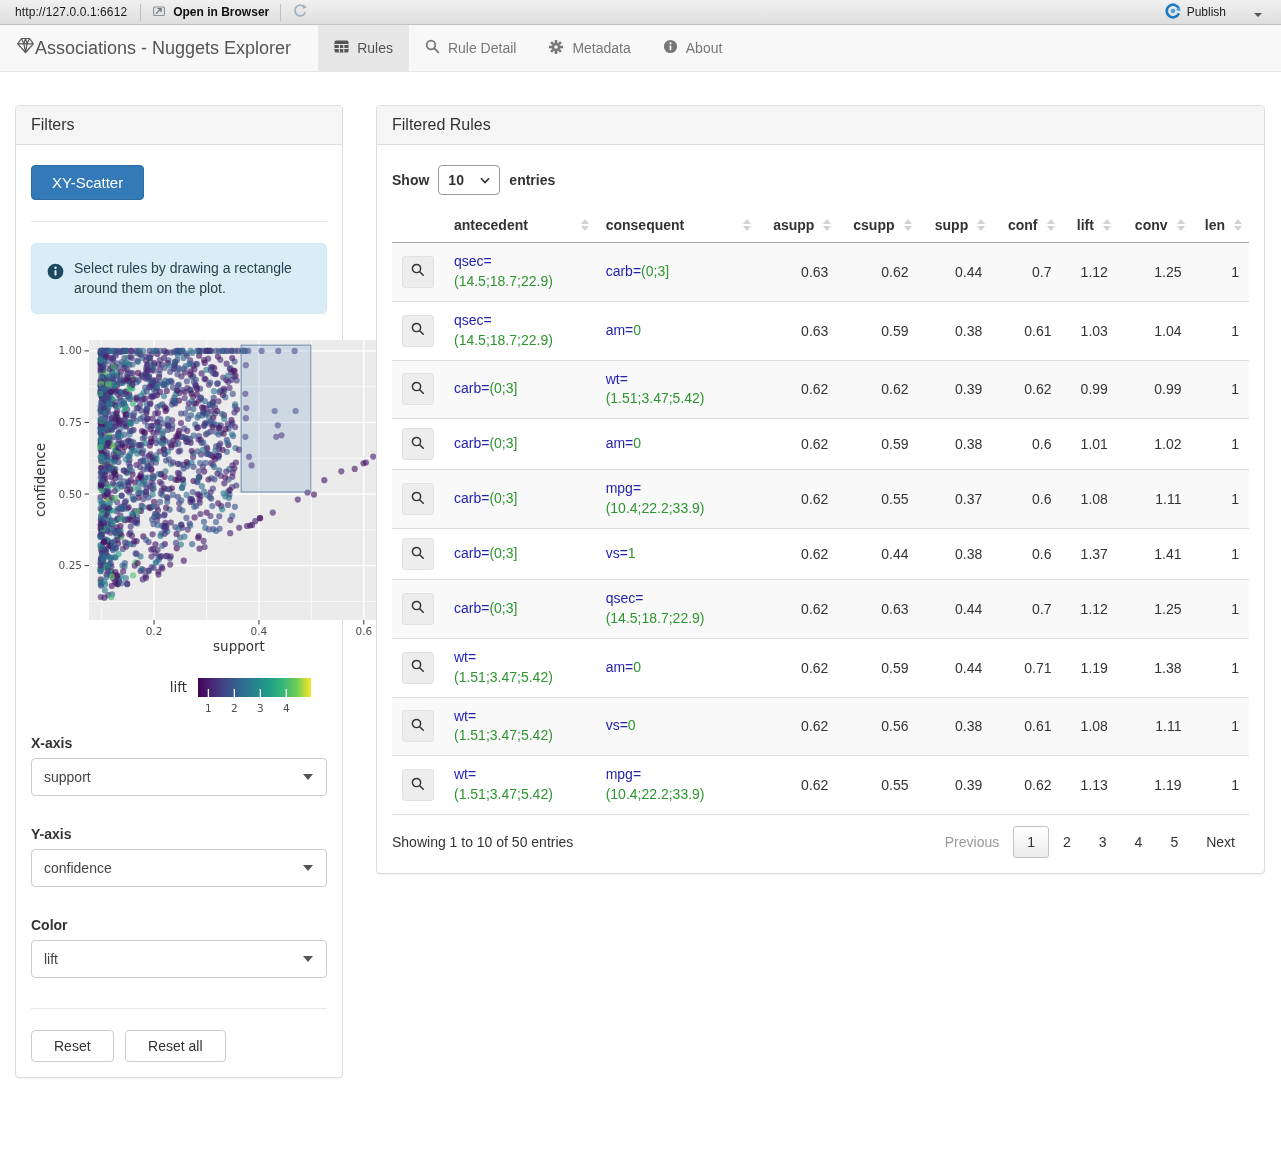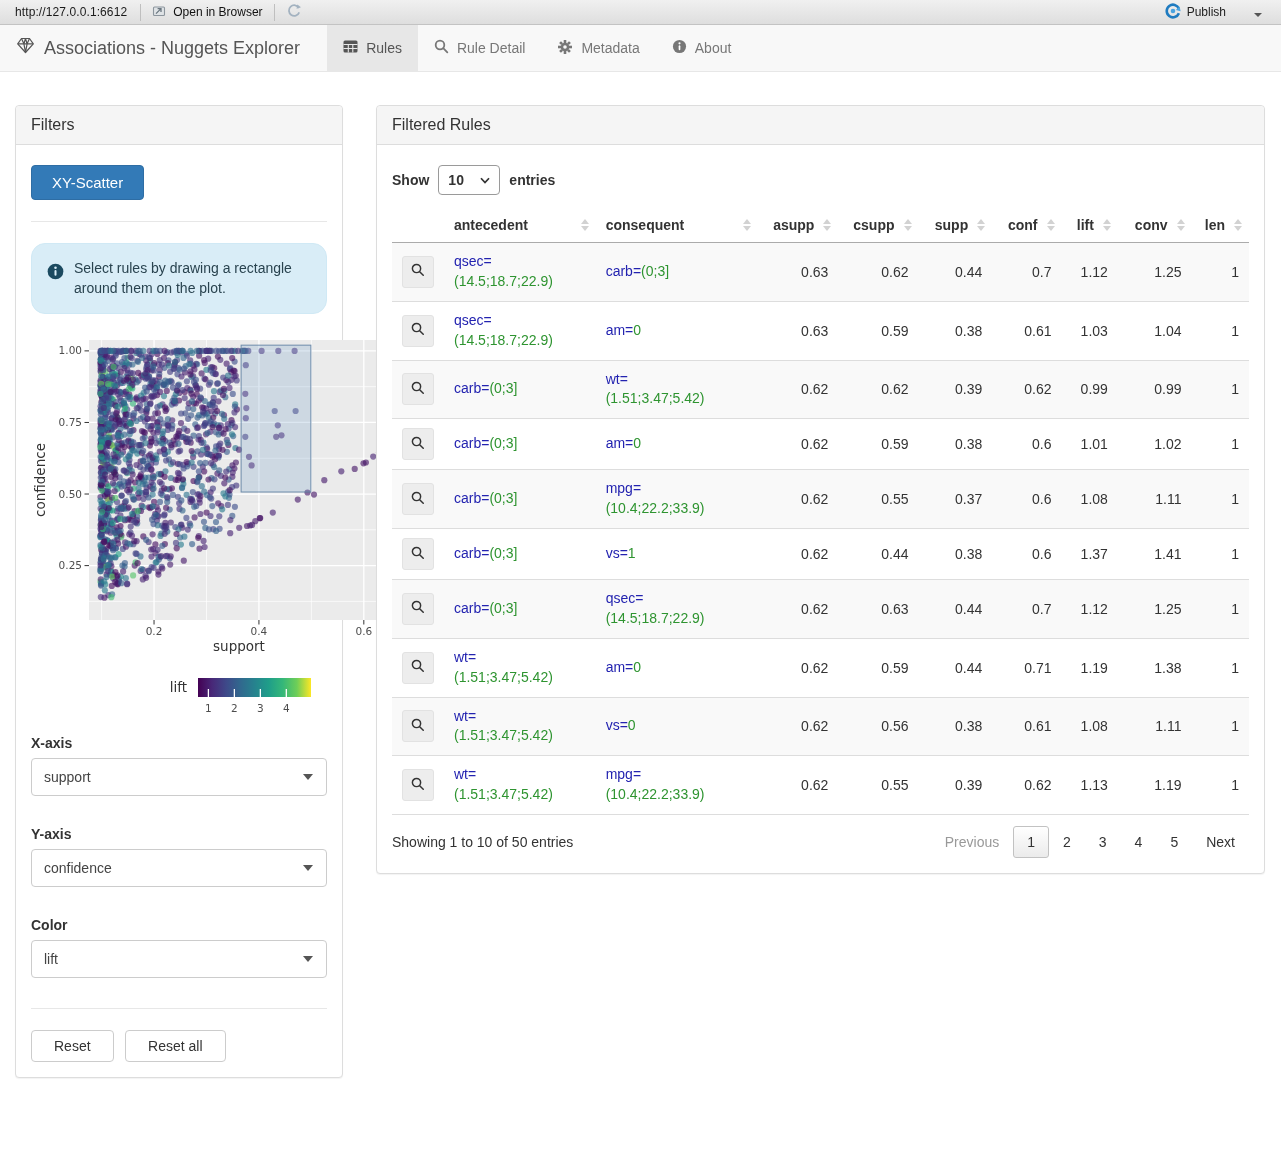--- a/index.html
+++ b/index.html
@@ -4,49 +4,49 @@
 <style>
   *{box-sizing:border-box}
   html,body{margin:0;padding:0}
   body{width:1281px;min-height:1167px;background:#fff;font-family:"Liberation Sans",sans-serif;color:#333;-webkit-font-smoothing:antialiased}
   button{font-family:inherit;cursor:pointer}
 
   
   .topbar{height:25px;background:linear-gradient(#f0f0f0,#dedede);border-bottom:1px solid #c3c3c3;display:flex;align-items:center;padding:0 9px;font-size:12px;color:#1a1a1a}
   .tb-url{padding:0 6px;letter-spacing:.1px}
   .tb-sep{width:1px;height:17px;background:#bfbfbf;margin:0 7px}
-  .tb-btn{display:flex;align-items:center;gap:6px;background:none;border:0;font-size:12px;color:#111;font-weight:normal;padding:2px 4px}
+  .tb-btn{display:flex;align-items:center;gap:6px;background:none;border:0;font-size:12px;color:#111;font-weight:bold;padding:2px 4px}
   .tb-btn.plain{font-weight:normal}
   .tb-right{margin-left:auto;display:flex;align-items:center;gap:16px;padding-right:4px}
   .publish-btn{display:flex;align-items:center;gap:6px;background:none;border:0;font-size:12px;color:#222}
   .caret-down{width:0;height:0;border-left:4px solid transparent;border-right:4px solid transparent;border-top:4px solid #555;display:inline-block}
   .caret-btn{background:none;border:0;padding:4px 6px}
 
   
   .navbar{height:47px;background:#f8f8f8;border-bottom:1px solid #e7e7e7;display:flex;align-items:stretch}
-  .brand{display:flex;align-items:center;gap:9px;padding:0 15px 0 16px;font-size:18px;color:#555;margin-right:12px}
+  .brand{display:flex;align-items:center;padding:0 15px 0 16px;font-size:18px;color:#555;margin-right:12px}
   .ntab{display:flex;align-items:center;gap:8px;padding:0 16px;font-size:14px;color:#777;text-decoration:none;background:transparent;border:0}
   .ntab.active{background:#e7e7e7;color:#555}
   .ntab svg{flex:none}
 
   
   .main{display:flex;align-items:flex-start;gap:33px;padding:33px 16px 40px 15px}
   .panel{background:#fff;border:1px solid #ddd;border-radius:4px;box-shadow:0 1px 1px rgba(0,0,0,.05)}
   .panel-heading{background:#f5f5f5;border-bottom:1px solid #ddd;border-radius:4px 4px 0 0;padding:10px 15px;font-size:16px;color:#333}
   .filters-panel{width:328px;flex:none}
   .rules-panel{flex:1}
   .panel-body{padding:20px 15px 15px}
 
   
   .subtabs{display:flex;border-bottom:1px solid #ddd;margin-bottom:13px}
   .subtab{padding:10px 17px;font-size:14px;color:#337ab7;background:none;border:1px solid transparent;border-radius:4px 4px 0 0;margin-bottom:-1px}
   .subtab.active{color:#555;background:#fff;border-color:#ddd #ddd #fff;cursor:default}
   .btn-primary{background:#337ab7;border:1px solid #2e6da4;color:#fff;font-size:15px;padding:8px 20px;border-radius:4px}
   .filters-panel hr{border:0;border-top:1px solid #e7e7e7;margin:21px 0}
-  .alert-info{background:#d9edf7;border:1px solid #d0e9f5;border-radius:14px;padding:14px 15px;display:flex;align-items:flex-start;gap:10px;font-size:14px;line-height:1.45;color:#29434f;margin-bottom:18px}
+  .alert-info{background:#d9edf7;border:1px solid #d0e9f5;border-radius:5px;padding:14px 15px;display:flex;align-items:flex-start;gap:10px;font-size:14px;line-height:1.45;color:#29434f;margin-bottom:18px}
   .alert-info .badge-wrap{flex:none;padding-top:5px}
   .plot-wrap{margin:2px 0 14px}
   .ctl-group{margin-bottom:30px}
   .ctl-label{display:block;font-weight:bold;font-size:14px;margin-bottom:7px;color:#333}
   .select-box{position:relative;height:38px;border:1px solid #ccc;border-radius:4px;background:#fff;display:flex;align-items:center;padding:0 30px 0 12px;font-size:14px;color:#444;cursor:pointer}
   .select-box .caret-down{position:absolute;right:13px;border-left:5px solid transparent;border-right:5px solid transparent;border-top:6px solid #555}
   .btn-default{background:#fff;border:1px solid #ccc;color:#333;font-size:14px;padding:7px 22px;border-radius:4px;margin-right:7px}
 
   
   .show-row{display:flex;align-items:center;gap:9px;font-size:14px;font-weight:bold;color:#333;margin-bottom:13px}

